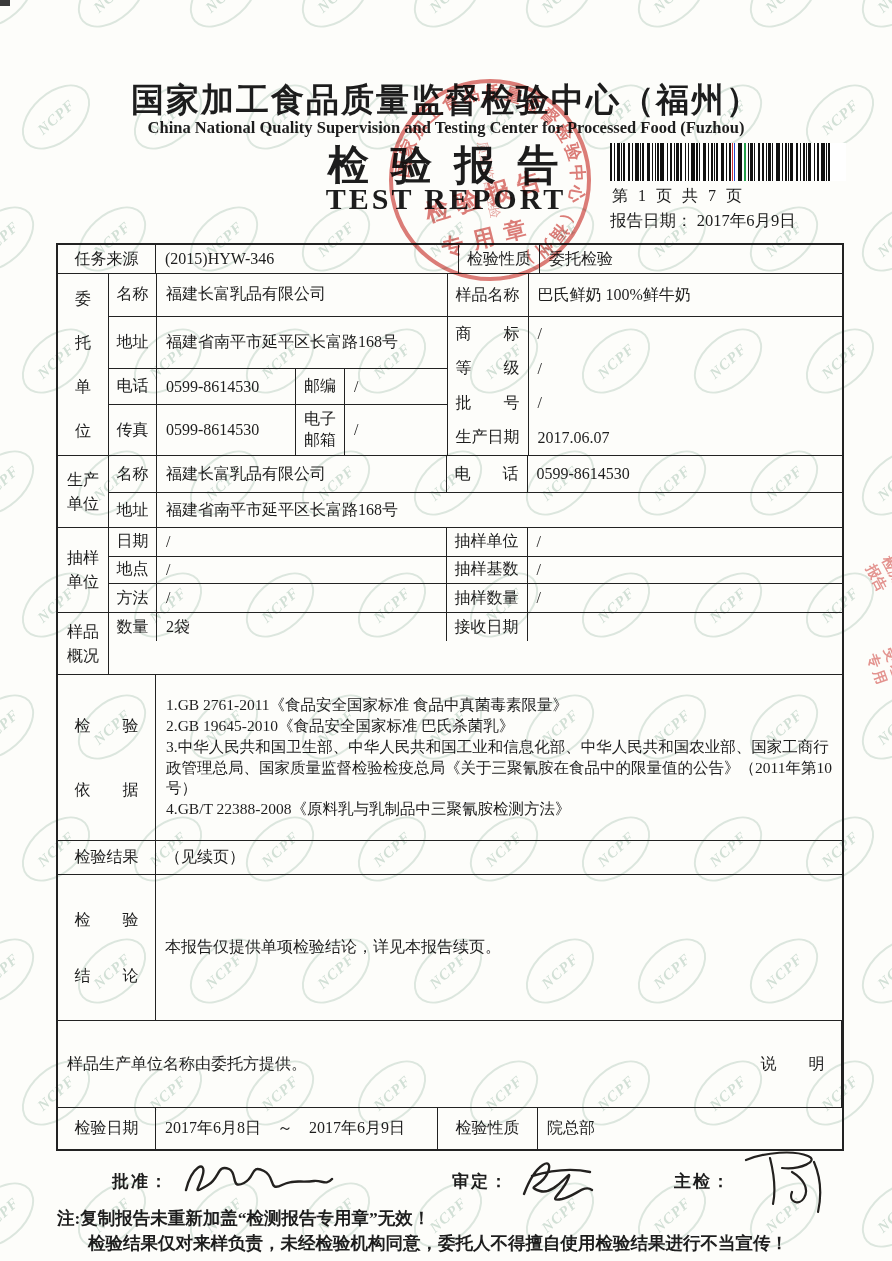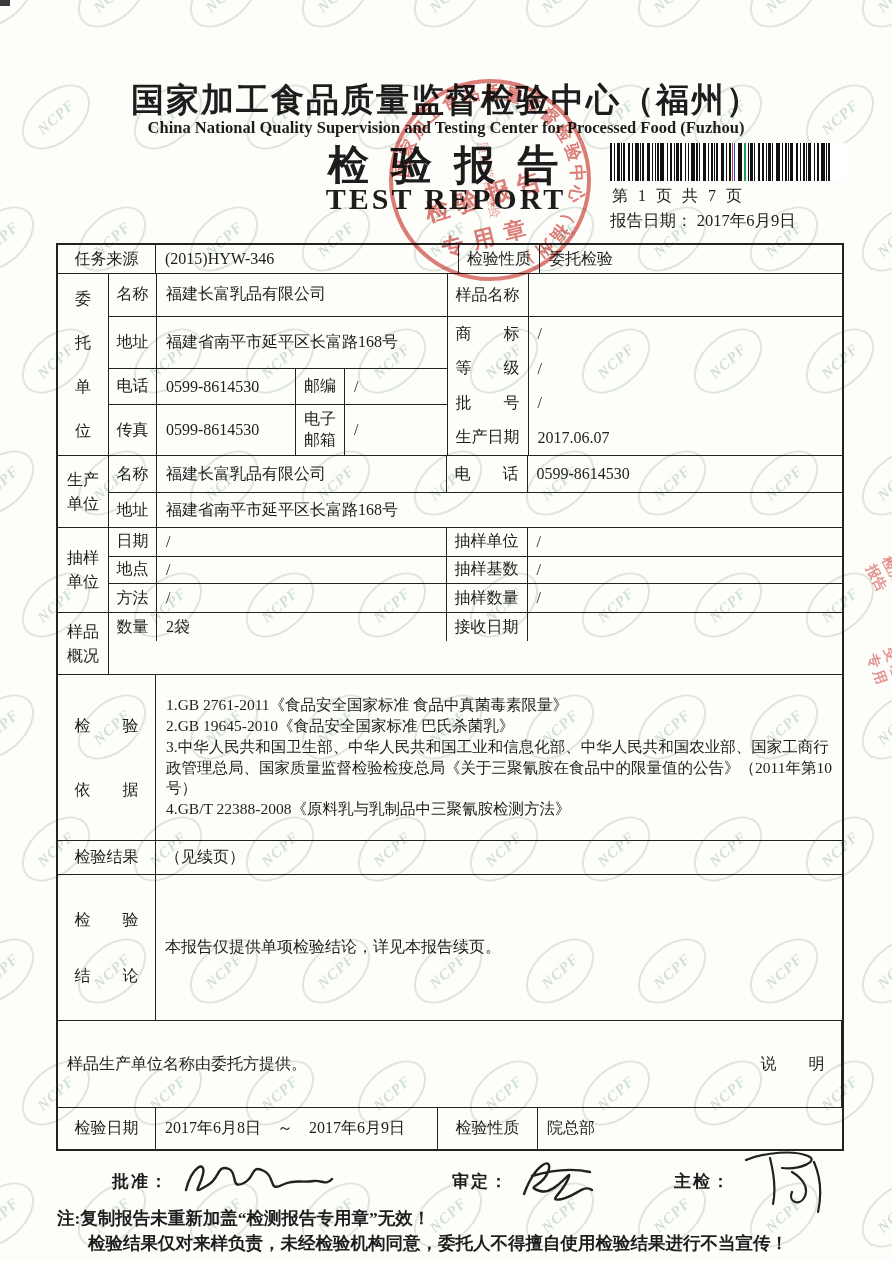--- a/index.html
+++ b/index.html
@@ -275,20 +275,21 @@
             <div class="cell val bR" style="width:139px;flex:none">0599-8614530</div>
             <div class="cell lab bR plabel" style="width:49px">电子
 邮箱</div>
             <div class="cell val">/</div>
           </div>
         </div>
 
         <div class="stack">
           <div class="row" style="height:42px;border-top:none">
             <div class="cell lab bR" style="width:81px">样品名称</div>
+            <div class="cell val">巴氏鲜奶 100%鲜牛奶</div>
           </div>
           <div class="stack bT">
             <div class="pairrow">
               <div class="cell lab bR" style="width:81px;align-self:stretch">商　　标</div>
               <div class="cell val">/</div>
             </div>
             <div class="pairrow">
               <div class="cell lab bR" style="width:81px;align-self:stretch">等　　级</div>
               <div class="cell val">/</div>
             </div>

